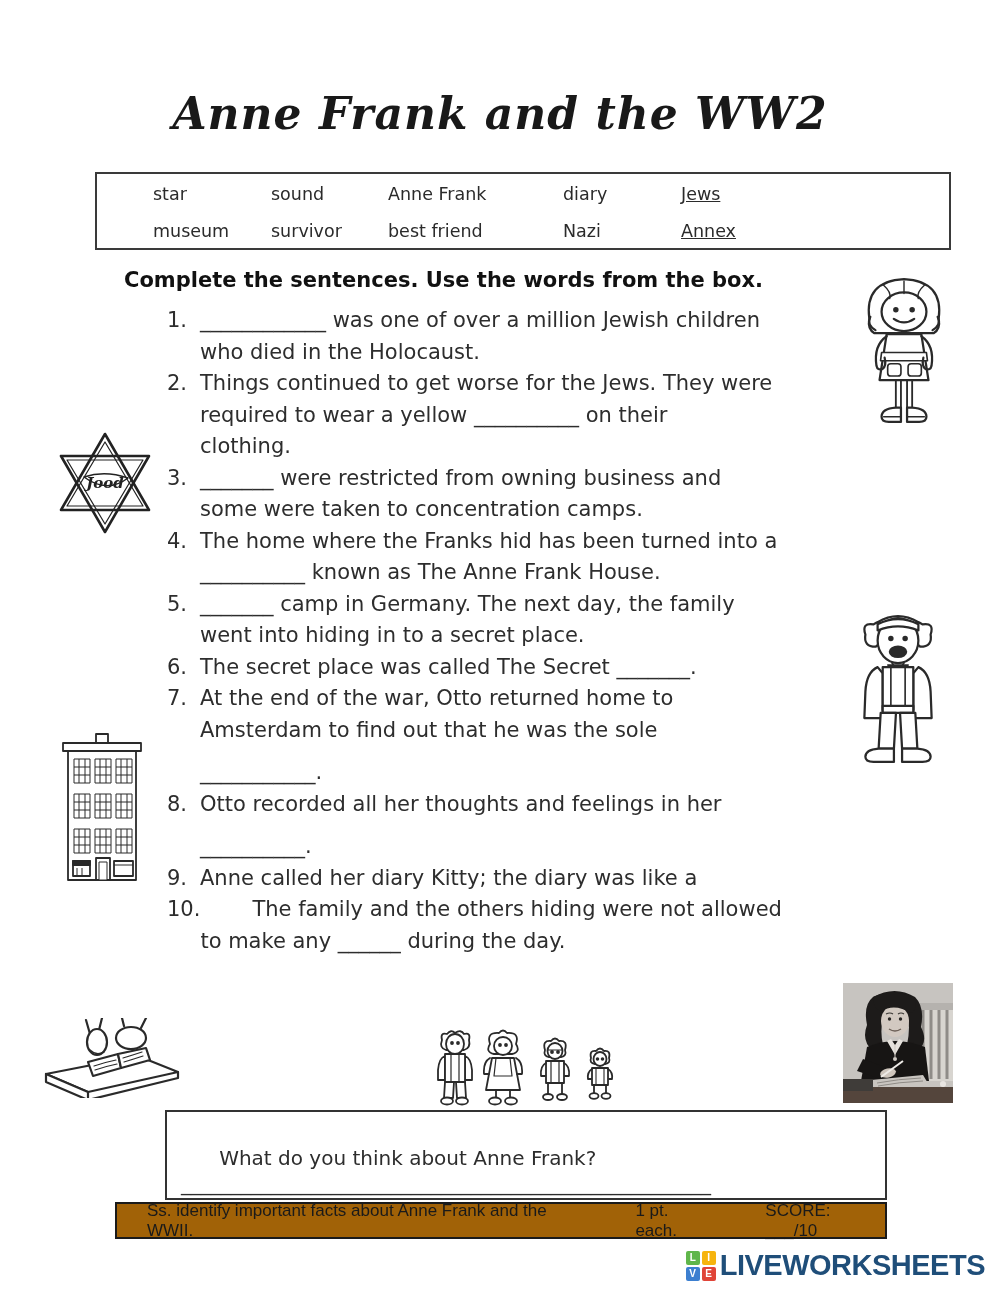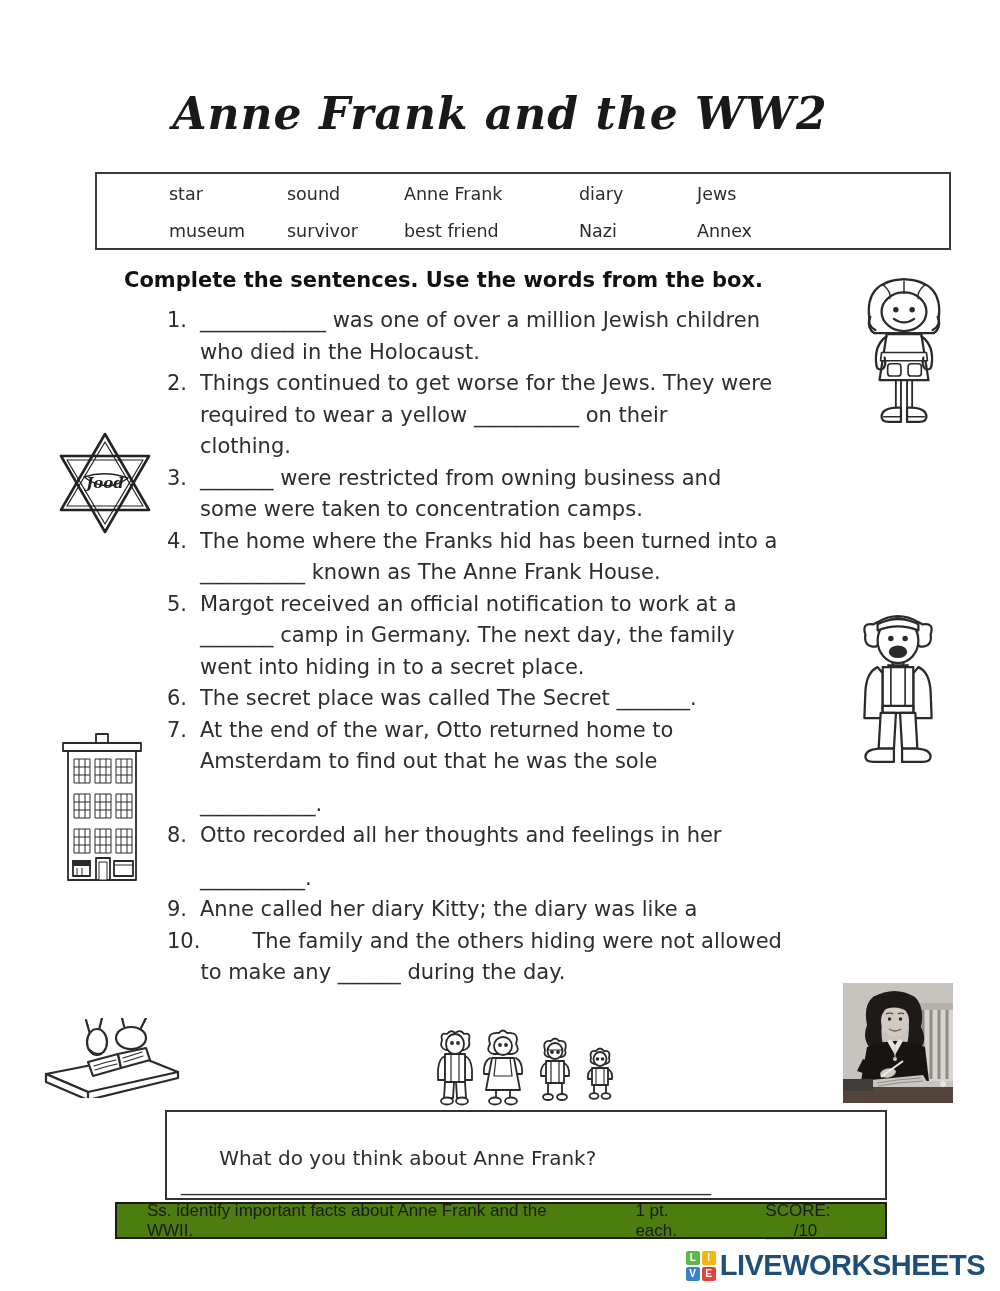--- a/index.html
+++ b/index.html
@@ -5,43 +5,43 @@
   html,body{margin:0;padding:0;background:#ffffff;}
   .page{position:relative;width:1000px;height:1291px;background:#ffffff;overflow:hidden;
         font-family:"DejaVu Sans",sans-serif;color:#2e2e2e;}
 
   .title{position:absolute;top:88px;left:0;width:1000px;text-align:center;
          font-family:"DejaVu Serif",serif;font-style:italic;font-weight:700;
          font-size:44px;color:#191919;letter-spacing:1px;}
 
   .word-box{position:absolute;left:95px;top:172px;width:852px;height:74px;
             border:2px solid #3a3a3a;background:#fff;}
-  .word-row{display:flex;align-items:center;height:34px;padding-left:72px;margin-top:3px;}
+  .word-row{display:flex;align-items:center;height:34px;padding-left:56px;margin-top:3px;}
   .word-row span{font-size:17.5px;color:#2b2b2b;}
-  .wcol0{width:118px;} .wcol1{width:117px;} .wcol2{width:175px;} .wcol3{width:118px;} .wcol4{width:auto;}
+  .wcol0{width:118px;} .wcol1{width:117px;} .wcol2{width:175px;} .wcol3{width:118px;} .wcol4{width:auto;text-decoration:underline;}
 
   .instructions{position:absolute;left:124px;top:268px;font-size:21px;font-weight:700;color:#111;}
 
   .questions{position:absolute;left:167px;top:305px;width:705px;}
   .q-item{display:flex;font-size:21px;line-height:31.5px;color:#2d2d2d;}
   .q-num{flex:0 0 33px;}
   .q-lines{flex:1;}
   .q-line{white-space:pre;}
   .q-line.gap{margin-top:11px;}
   .tab-spacer{display:inline-block;width:52px;}
 
   .clip{position:absolute;}
 
   .reflection-box{position:absolute;left:165px;top:1110px;width:718px;height:86px;
                   border:2px solid #333;background:#fff;}
   .reflection-line1{position:absolute;left:14px;top:10px;font-size:20px;color:#2d2d2d;white-space:pre;}
   .reflection-line2{position:absolute;left:14px;top:60px;font-size:20px;color:#2d2d2d;white-space:pre;}
 
   .footer-box{position:absolute;left:115px;top:1202px;width:768px;height:33px;
-              border:2.5px solid #1a1a1a;background:#4d7c0f;display:flex;align-items:center;
+              border:2.5px solid #1a1a1a;background:#a16207;display:flex;align-items:center;
               font-family:"Liberation Sans",sans-serif;font-size:17px;color:#1a1a1a;}
   .footer-objective{margin-left:30px;}
   .footer-points{margin-left:46px;}
   .footer-score{margin-left:52px;}
 
   .logo{position:absolute;right:15px;top:1249px;display:flex;align-items:center;}
   .logo-tiles{display:grid;grid-template-columns:14px 14px;grid-template-rows:14px 14px;gap:2px;margin-right:4px;}
   .logo-tile{display:flex;align-items:center;justify-content:center;color:#fff;
              font-size:10px;font-weight:700;font-family:"Liberation Sans",sans-serif;border-radius:2px;}
   .logo-text{font-family:"Liberation Sans",sans-serif;font-weight:700;font-size:29px;
@@ -99,21 +99,20 @@
       <div class="q-item">
         <div class="q-num">4.</div>
         <div class="q-lines">
           <div class="q-line">The home where the Franks hid has been turned into a</div>
           <div class="q-line">__________ known as The Anne Frank House.</div>
         </div>
       </div>
       <div class="q-item">
         <div class="q-num">5.</div>
         <div class="q-lines">
-          <div class="q-line">Margot received an official notification to work at a</div>
           <div class="q-line">_______ camp in Germany. The next day, the family</div>
           <div class="q-line">went into hiding in to a secret place.</div>
         </div>
       </div>
       <div class="q-item">
         <div class="q-num">6.</div>
         <div class="q-lines">
           <div class="q-line">The secret place was called The Secret _______.</div>
         </div>
       </div>

